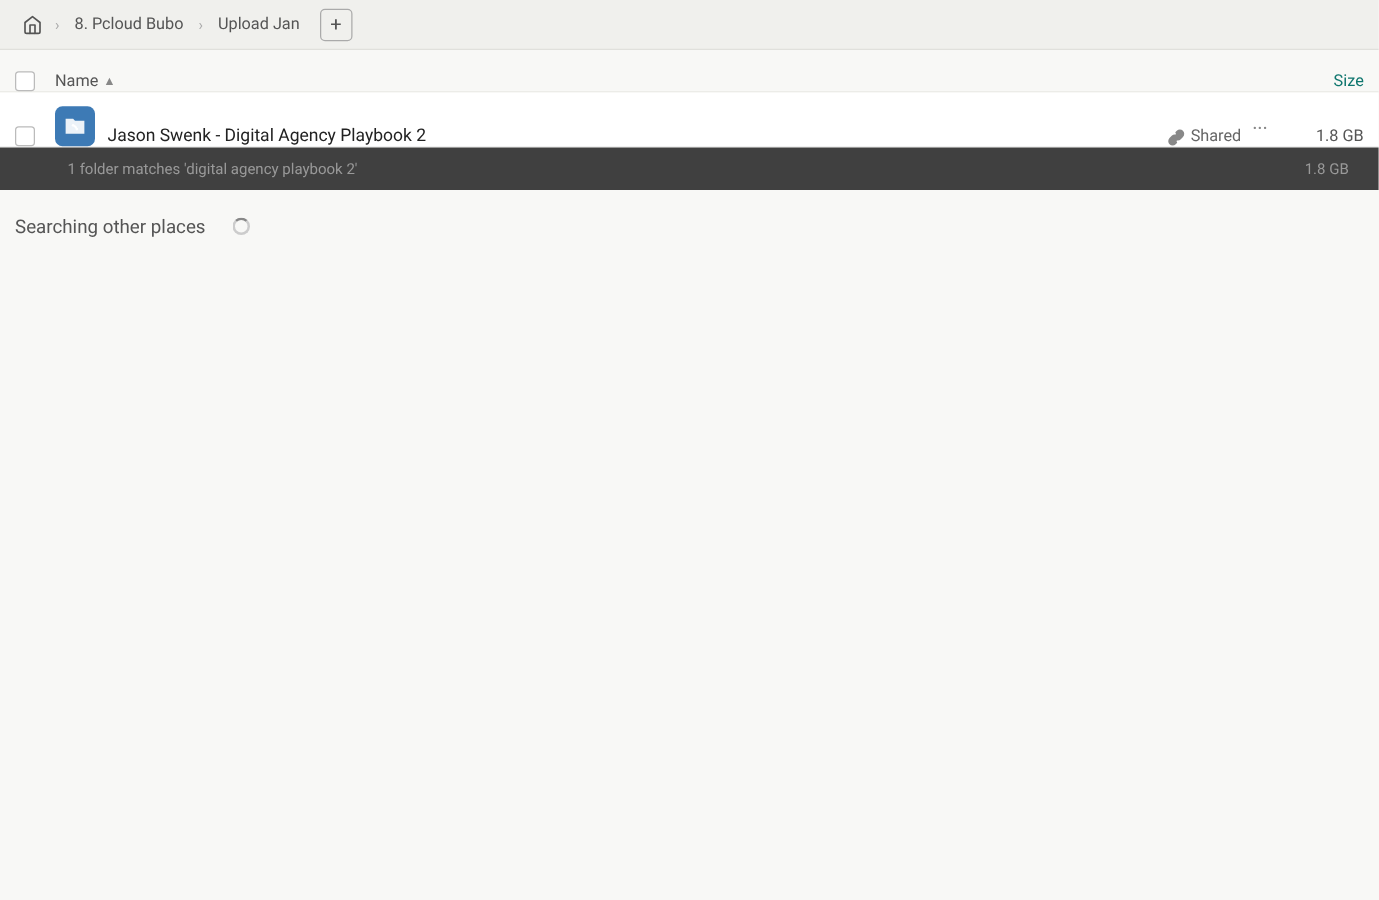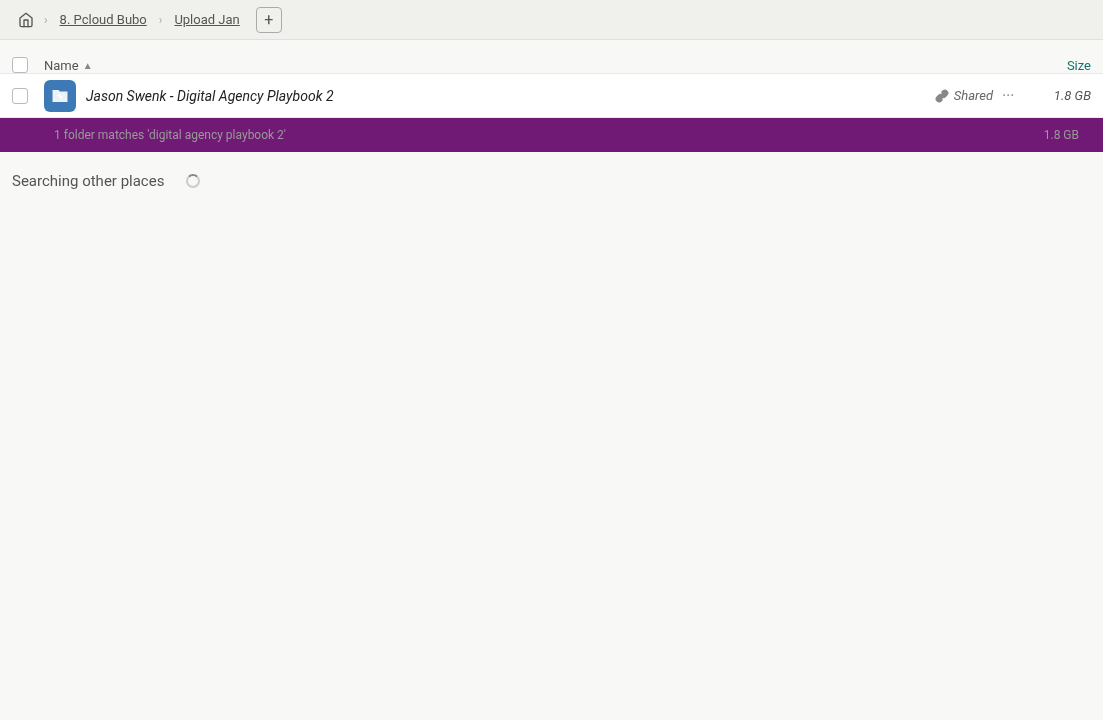--- a/index.html
+++ b/index.html
@@ -46,21 +46,20 @@
     }
 
     .breadcrumb-item {
       display: flex;
       align-items: center;
       padding: 4px 8px;
       border-radius: 4px;
       cursor: pointer;
       color: #555;
       font-size: 13px;
-      text-decoration: underline;
     }
 
     .breadcrumb-add {
       display: flex;
       align-items: center;
       justify-content: center;
       width: 26px;
       height: 26px;
       border: 1.5px solid #aaa;
       border-radius: 4px;
@@ -103,27 +102,26 @@
     .col-size {
       width: 80px;
       text-align: right;
       font-size: 13px;
       color: #0f766e;
     }
 
     
     .file-row {
       display: flex;
-      align-items: center;
+      align-items: flex-end;
       padding: 0 12px;
       height: 44px;
       background: #fff;
       border-bottom: 1px solid #ebebeb;
       cursor: pointer;
-      font-style: italic;
     }
 
     .file-checkbox {
       width: 32px;
       flex-shrink: 0;
     }
 
     .file-icon {
       width: 32px;
       height: 32px;
@@ -181,21 +179,21 @@
       text-align: right;
       font-size: 13px;
       color: #555;
     }
 
     
     .match-info {
       padding: 10px 12px 10px 54px;
       font-size: 12px;
       color: #999;
-      background: #701a75;
+      background: #404040;
       display: flex;
       align-items: center;
       justify-content: space-between;
     }
 
     .match-size {
       font-size: 12px;
       color: #999;
       padding-right: 12px;
     }

